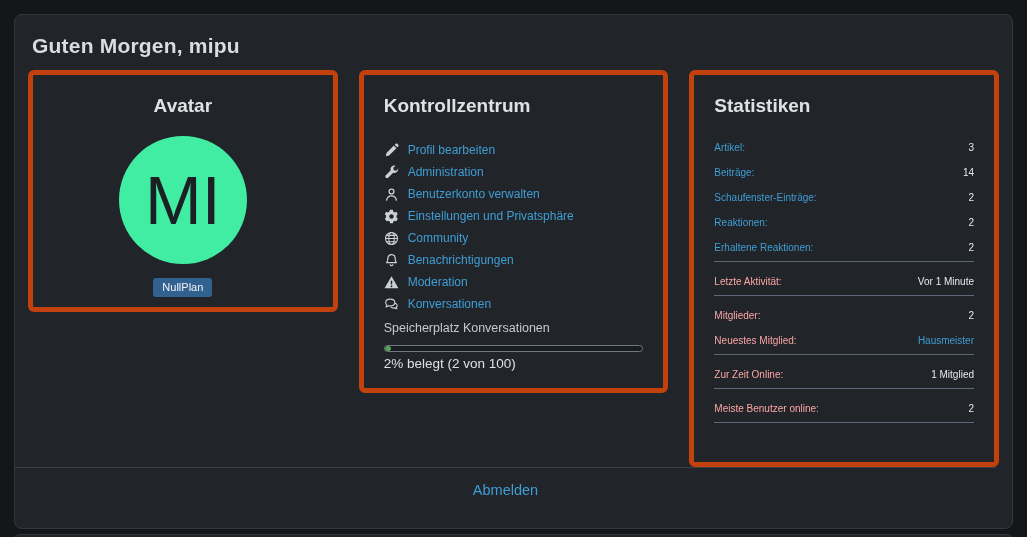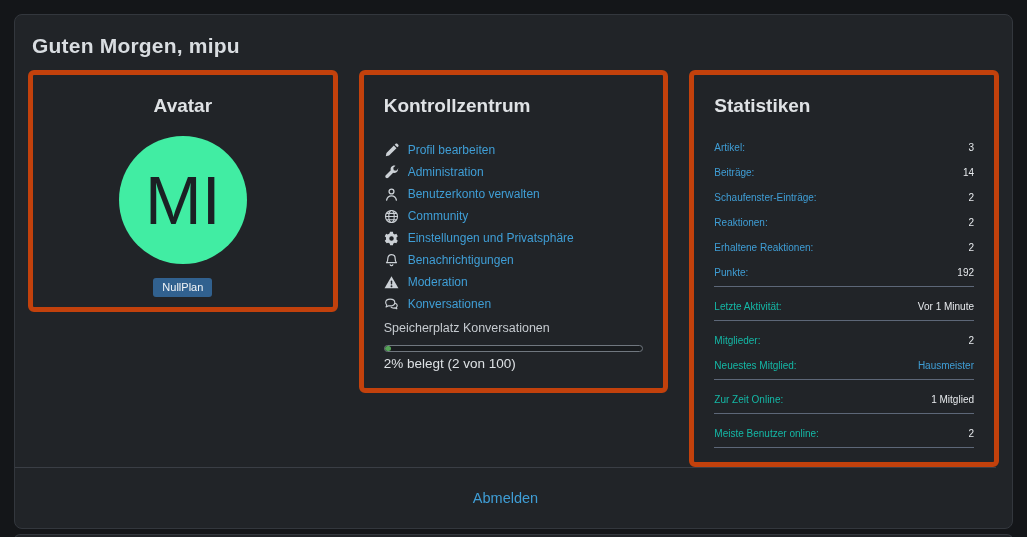--- a/index.html
+++ b/index.html
@@ -54,29 +54,29 @@
     position:absolute; left:0; top:0; bottom:0; min-width:6px;
     background:#55a457; border-radius:3px;
   }
   .storage-text { margin-top:4px; font-size:13.5px; color:#dde1e4; }
 
   
   .card-stats { height:397px; }
   .stats-groups { margin-top:16px; }
   .stat-group { border-bottom:1px solid #5d6778; padding-bottom:1px; margin-bottom:7px; }
   .stat-row { height:25px; display:flex; justify-content:space-between; align-items:center; font-size:10px; }
-  .stat-label { color:#14b8a6; }
+  .stat-label { color:#fca5a5; }
   .stat-label.is-link { color:#3f9ed6; }
   .stat-value { color:#e6e9ec; text-align:right; }
   .stat-value.is-link { color:#3f9ed6; }
 
   
   .panel-footer {
     position:absolute; left:0; right:16px; top:452px;
-    border-top:1px solid #3a3e45; text-align:center; padding-top:21px;
+    border-top:1px solid #3a3e45; text-align:center; padding-top:13px;
   }
   .panel-footer a { font-size:14.5px; }
 
   .next-panel-edge {
     position:absolute; left:14px; width:999px; top:534px; height:6px;
     background:#212428; border:1px solid #33373d; border-bottom:none;
     border-radius:8px 8px 0 0;
   }
 </style>
 </head>
@@ -120,35 +120,35 @@
             <span class="ico">
               <svg viewBox="0 0 16 16" fill="none" stroke="currentColor" stroke-width="1.4" stroke-linecap="round">
                 <circle cx="8" cy="4.8" r="2.6"></circle>
                 <path d="M2.8 14c.6-3 2.5-4.5 5.2-4.5s4.6 1.5 5.2 4.5"></path>
               </svg>
             </span>
             <a href="#" class="blue-link">Benutzerkonto verwalten</a>
           </li>
           <li>
             <span class="ico">
+              <svg viewBox="0 0 16 16" fill="currentColor">
+                <path fill-rule="evenodd" d="M6.5.9h3l.4 1.9c.5.2 1 .5 1.5.8l1.8-.6 1.5 2.6-1.4 1.3c0 .3.1.7.1 1.1 0 .4 0 .8-.1 1.1l1.4 1.3-1.5 2.6-1.8-.6c-.5.3-1 .6-1.5.8l-.4 1.9h-3l-.4-1.9c-.5-.2-1-.5-1.5-.8l-1.8.6L.8 10.4l1.4-1.3c0-.3-.1-.7-.1-1.1 0-.4 0-.8.1-1.1L.8 5.6l1.5-2.6 1.8.6c.5-.3 1-.6 1.5-.8L6.5.9zM8 5.6a2.4 2.4 0 1 0 0 4.8 2.4 2.4 0 0 0 0-4.8z"></path>
+              </svg>
+            </span>
+            <a href="#" class="blue-link">Einstellungen und Privatsphäre</a>
+          </li>
+          <li>
+            <span class="ico">
               <svg viewBox="0 0 16 16" fill="none" stroke="currentColor" stroke-width="1.2">
                 <circle cx="8" cy="8" r="6.4"></circle>
                 <ellipse cx="8" cy="8" rx="2.9" ry="6.4"></ellipse>
                 <path d="M1.6 8h12.8M2.5 4.6h11M2.5 11.4h11"></path>
               </svg>
             </span>
             <a href="#" class="blue-link">Community</a>
-          </li>
-          <li>
-            <span class="ico">
-              <svg viewBox="0 0 16 16" fill="currentColor">
-                <path fill-rule="evenodd" d="M6.5.9h3l.4 1.9c.5.2 1 .5 1.5.8l1.8-.6 1.5 2.6-1.4 1.3c0 .3.1.7.1 1.1 0 .4 0 .8-.1 1.1l1.4 1.3-1.5 2.6-1.8-.6c-.5.3-1 .6-1.5.8l-.4 1.9h-3l-.4-1.9c-.5-.2-1-.5-1.5-.8l-1.8.6L.8 10.4l1.4-1.3c0-.3-.1-.7-.1-1.1 0-.4 0-.8.1-1.1L.8 5.6l1.5-2.6 1.8.6c.5-.3 1-.6 1.5-.8L6.5.9zM8 5.6a2.4 2.4 0 1 0 0 4.8 2.4 2.4 0 0 0 0-4.8z"></path>
-              </svg>
-            </span>
-            <a href="#" class="blue-link">Einstellungen und Privatsphäre</a>
           </li>
           <li>
             <span class="ico">
               <svg viewBox="0 0 16 16" fill="none" stroke="currentColor" stroke-width="1.3" stroke-linejoin="round">
                 <path d="M8 1.8c2.3 0 3.9 1.7 3.9 4.1 0 2.9.7 3.8 1.4 4.4H2.7c.7-.6 1.4-1.5 1.4-4.4C4.1 3.5 5.7 1.8 8 1.8z"></path>
                 <path d="M6.6 12.6a1.5 1.5 0 0 0 2.8 0" stroke-linecap="round"></path>
               </svg>
             </span>
             <a href="#" class="blue-link">Benachrichtigungen</a>
           </li>
@@ -196,24 +196,20 @@
               <span class="stat-value">2</span>
             </div>
             <div class="stat-row">
               <span class="stat-label is-link">Reaktionen:</span>
               <span class="stat-value">2</span>
             </div>
             <div class="stat-row">
               <span class="stat-label is-link">Erhaltene Reaktionen:</span>
               <span class="stat-value">2</span>
             </div>
-            <div class="stat-row">
-              <span class="stat-label is-link">Punkte:</span>
-              <span class="stat-value">192</span>
-            </div>
           </div>
           <div class="stat-group">
             <div class="stat-row">
               <span class="stat-label">Letzte Aktivität:</span>
               <span class="stat-value">Vor 1 Minute</span>
             </div>
           </div>
           <div class="stat-group">
             <div class="stat-row">
               <span class="stat-label">Mitglieder:</span>

